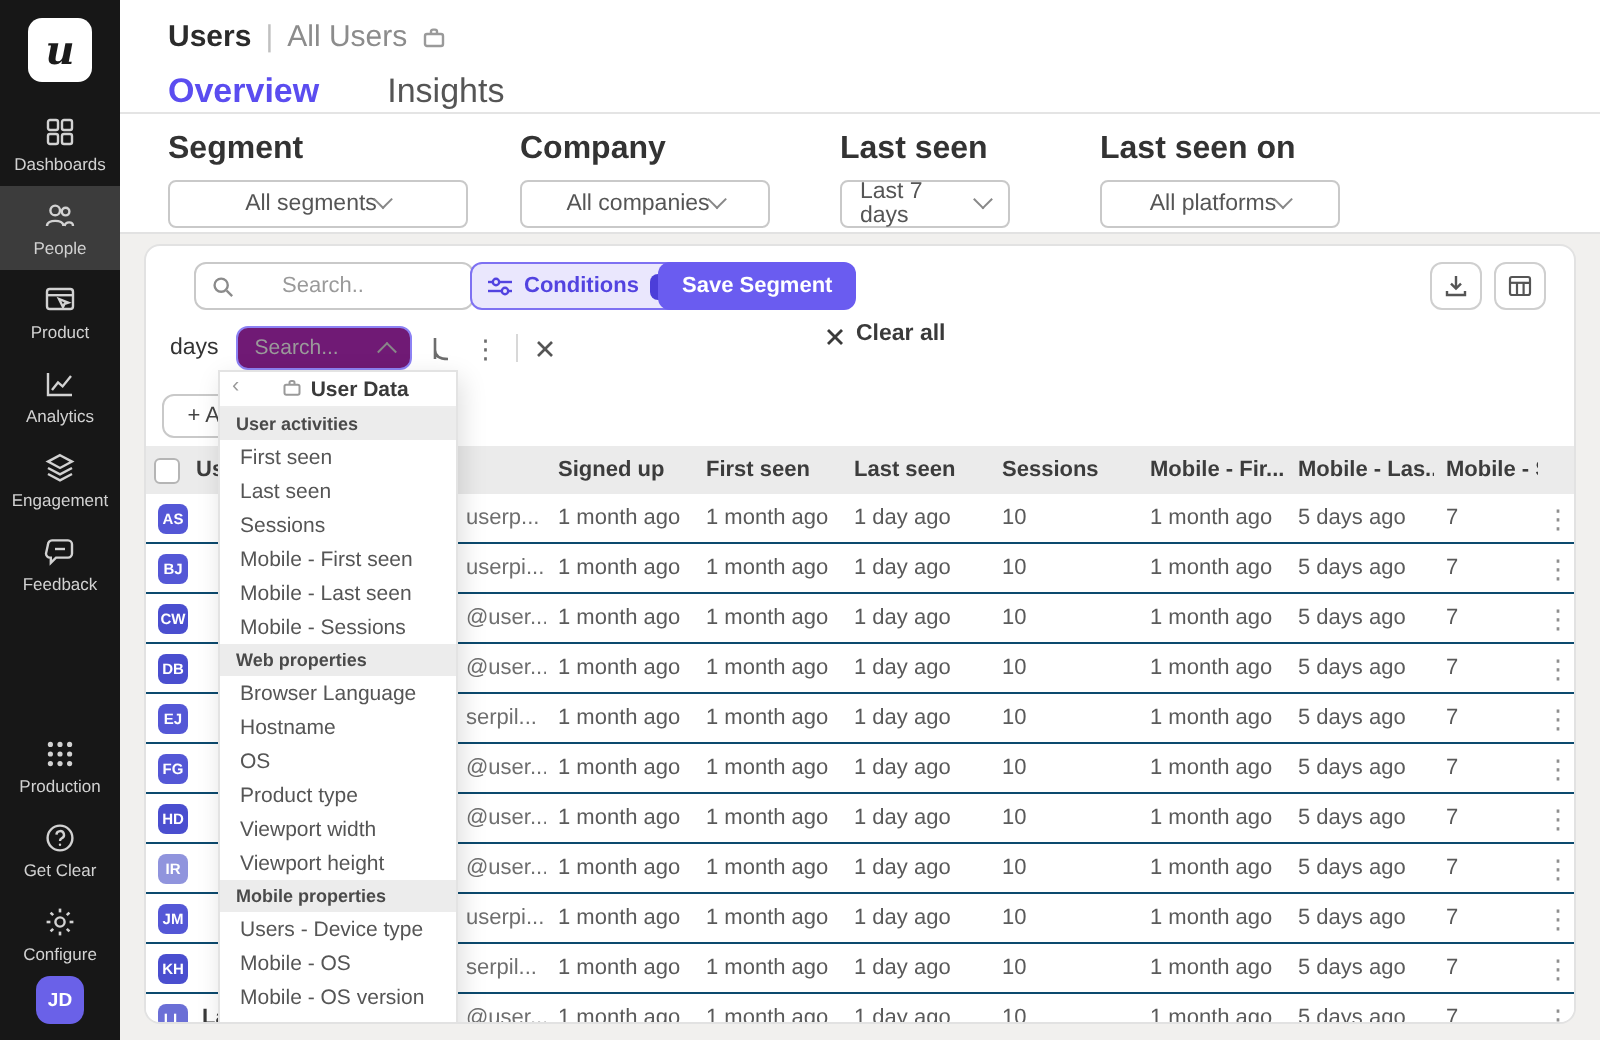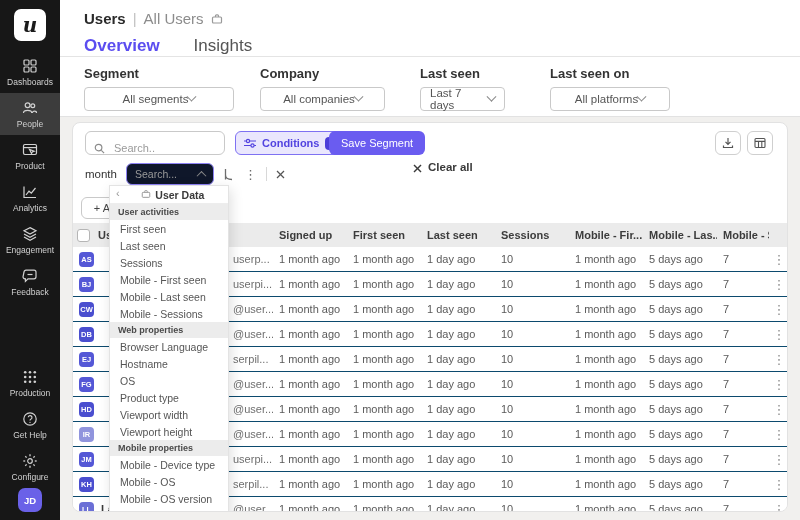--- a/index.html
+++ b/index.html
@@ -23,48 +23,48 @@
   .title-primary { font-weight:bold; color:#2b2b2b; }
   .title-divider { color:#c0c0c0; font-weight:300; }
   .title-secondary { color:#8c8c8c; }
   .tabs { position:absolute; left:24px; top:36px; display:flex; gap:34px; }
   .tab { font-size:17px; color:#555; padding-bottom:7px; cursor:pointer; }
   .tab.active { color:#5b4df0; font-weight:bold; border-bottom:2px solid #5b4df0; }
 
   
   .filterbar { position:absolute; left:60px; top:57px; width:740px; height:60px; background:#fff; border-bottom:1px solid #e2e2e2; z-index:5; }
   .filter-group { position:absolute; top:9px; }
-  .filter-label { font-size:13px; font-weight:bold; color:#333; margin-bottom:6px; }
+  .filter-label { font-size:16px; font-weight:bold; color:#333; margin-bottom:6px; }
   .select { height:24px; background:#fff; border:1px solid #c9c9c9; border-radius:4px; display:flex; align-items:center; justify-content:center; padding:0 9px; font-size:11.5px; color:#555; cursor:pointer; }
   .chev { width:7px; height:7px; border-right:1.5px solid #888; border-bottom:1.5px solid #888; transform:rotate(45deg) translate(-2px,-2px); }
   .chev.up { transform:rotate(-135deg) translate(-1px,-1px); }
 
   
   .card { position:absolute; left:72px; top:122px; width:716px; height:390px; background:#fff; border:1px solid #e2e2e2; border-radius:8px; overflow:hidden; z-index:6; }
 
-  .search-box { position:absolute; left:12px; top:8px; width:140px; height:24px; border:1px solid #c9c9c9; border-radius:6px; display:flex; align-items:flex-end; padding:0 8px; gap:9px; background:#fff; }
+  .search-box { position:absolute; left:24px; top:8px; width:140px; height:24px; border:1px solid #c9c9c9; border-radius:6px; display:flex; align-items:center; padding:0 8px; gap:24px; background:#fff; }
   .search-box input { border:none; outline:none; width:100%; font-size:11px; color:#555; font-family:inherit; background:transparent; }
   .search-box input::placeholder { color:#9a9a9a; }
 
   .conditions-btn { position:absolute; left:162px; top:8px; height:24px; padding:0 8px; background:#eae7fd; border:1px solid #7e71f2; border-radius:6px; display:flex; align-items:center; gap:6px; cursor:pointer; }
   .conditions-btn .txt { font-size:11px; font-weight:bold; color:#5243e0; }
   .conditions-badge { background:#4c3ed9; color:#fff; font-size:9.5px; font-weight:bold; border-radius:4px; padding:1px 6px; }
 
-  .save-btn { position:absolute; left:256px; top:8px; height:24px; padding:0 12px; background:#6a5cf0; border:none; border-radius:6px; color:#fff; font-size:11px; font-weight:normal; display:flex; align-items:center; cursor:pointer; font-family:inherit; }
+  .save-btn { position:absolute; left:256px; top:8px; height:24px; padding:0 12px; background:#6a5cf0; border:none; border-radius:6px; color:#fff; font-size:11px; font-weight:bold; display:flex; align-items:center; cursor:pointer; font-family:inherit; }
 
   .clear-all { position:absolute; left:340px; top:26px; height:24px; display:flex; align-items:flex-end; gap:6px; cursor:pointer; }
   .clear-all .txt { font-size:11.5px; font-weight:bold; color:#3a3a3a; }
 
   .icon-btn { position:absolute; top:8px; width:26px; height:24px; border:1px solid #cfcfcf; border-radius:6px; background:#fff; display:flex; align-items:center; justify-content:center; cursor:pointer; }
   .icon-btn.download { right:46px; }
   .icon-btn.columns { right:14px; }
 
   .where-row { position:absolute; left:12px; top:40px; display:flex; align-items:center; gap:9px; }
   .where-label { font-size:11.5px; color:#333; }
-  .cond-select { width:88px; height:22px; border:1px solid #8d82f4; border-radius:6px; display:flex; align-items:center; justify-content:space-between; padding:0 8px; cursor:pointer; background:#0f172a; }
+  .cond-select { width:88px; height:22px; border:1px solid #8d82f4; border-radius:6px; display:flex; align-items:center; justify-content:space-between; padding:0 8px; cursor:pointer; background:#701a75; }
   .cond-select .ph { font-size:10.5px; color:#9a9a9a; }
   .row-tools { display:flex; align-items:center; gap:9px; }
   .vdots { font-size:13px; color:#6d6d6d; line-height:1; cursor:pointer; }
   .tool-divider { width:1px; height:14px; background:#d8d8d8; }
 
   .and-btn { position:absolute; left:8px; top:74px; width:54px; height:22px; border:1px solid #c9c9c9; border-radius:6px; background:#fff; font-size:11px; color:#444; display:flex; align-items:center; justify-content:center; cursor:pointer; }
 
   
   .tbl-header, .tbl-row { display:grid; grid-template-columns:118px 82px 74px 74px 74px 74px 74px 74px 52px 20px; align-items:center; }
   .tbl-header { position:absolute; left:0; top:100px; width:716px; height:24px; background:#ebebeb; font-size:11px; font-weight:bold; color:#3c3c3c; }
@@ -167,21 +167,21 @@
             </g>
           </svg>
           <span class="lbl">Production</span>
         </div>
         <div class="nav-item">
           <svg width="16" height="16" viewBox="0 0 16 16" fill="none" stroke="#d2d2d2" stroke-width="1.2">
             <circle cx="8" cy="8" r="6.2"></circle>
             <path d="M6.2 6.3 a1.9 1.9 0 1 1 2.6 1.9 c-0.6 0.3 -0.8 0.7 -0.8 1.3"></path>
             <circle cx="8" cy="11.4" r="0.6" fill="#d2d2d2" stroke="none"></circle>
           </svg>
-          <span class="lbl">Get Help</span>
+          <span class="lbl">Get Clear</span>
         </div>
         <div class="nav-item">
           <svg width="16" height="16" viewBox="0 0 16 16" fill="none" stroke="#d2d2d2" stroke-width="1.2">
             <circle cx="8" cy="8" r="2.3"></circle>
             <g stroke-width="1.3">
               <line x1="8" y1="1.3" x2="8" y2="3.2"></line>
               <line x1="8" y1="12.8" x2="8" y2="14.7"></line>
               <line x1="1.3" y1="8" x2="3.2" y2="8"></line>
               <line x1="12.8" y1="8" x2="14.7" y2="8"></line>
               <line x1="3.3" y1="3.3" x2="4.6" y2="4.6"></line>
@@ -283,21 +283,21 @@
     <div class="icon-btn columns">
       <svg width="12" height="12" viewBox="0 0 12 12">
           <rect x="1" y="1.5" width="10" height="9" rx="1" fill="none" stroke="#555" stroke-width="1.1"></rect>
           <line x1="1" y1="4.4" x2="11" y2="4.4" stroke="#555" stroke-width="1.1"></line>
           <line x1="4.5" y1="4.4" x2="4.5" y2="10.5" stroke="#555" stroke-width="1.1"></line>
           <line x1="7.8" y1="4.4" x2="7.8" y2="10.5" stroke="#555" stroke-width="1.1"></line>
         </svg>
     </div>
 
     <div class="where-row">
-      <span class="where-label">month</span>
+      <span class="where-label">days</span>
       <div class="cond-select">
         <span class="ph">Search...</span>
         <span class="chev up"></span>
       </div>
       <div class="row-tools">
         <svg width="12" height="13" viewBox="0 0 12 13">
             <path d="M2.5 1 V11.5 M2.5 7 C2.5 10 5 11.5 9 11.5" fill="none" stroke="#6d6d6d" stroke-width="1.3"></path>
           </svg>
         <span class="vdots">⋮</span>
         <span class="tool-divider"></span>
@@ -512,20 +512,20 @@
           <div class="dd-item">Mobile - Last seen</div>
           <div class="dd-item">Mobile - Sessions</div>
           <div class="dd-section">Web properties</div>
           <div class="dd-item">Browser Language</div>
           <div class="dd-item">Hostname</div>
           <div class="dd-item">OS</div>
           <div class="dd-item">Product type</div>
           <div class="dd-item">Viewport width</div>
           <div class="dd-item">Viewport height</div>
           <div class="dd-section">Mobile properties</div>
-          <div class="dd-item">Mobile - Device type</div>
+          <div class="dd-item">Users - Device type</div>
           <div class="dd-item">Mobile - OS</div>
           <div class="dd-item">Mobile - OS version</div>
         </div>
     </div>
 
   </section>
 </div>
 
 </body></html>

